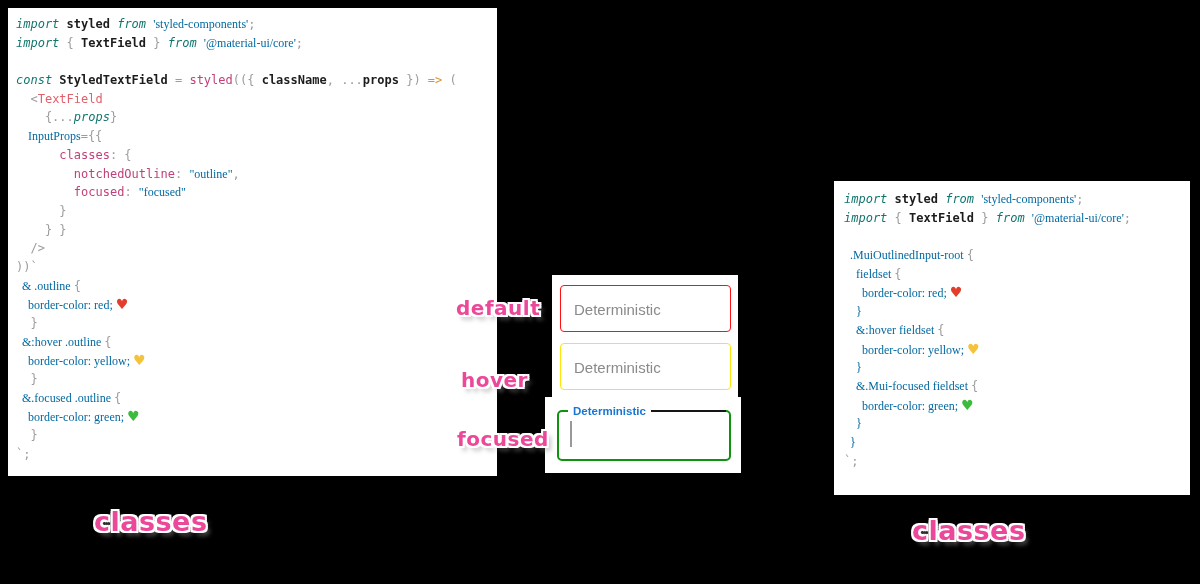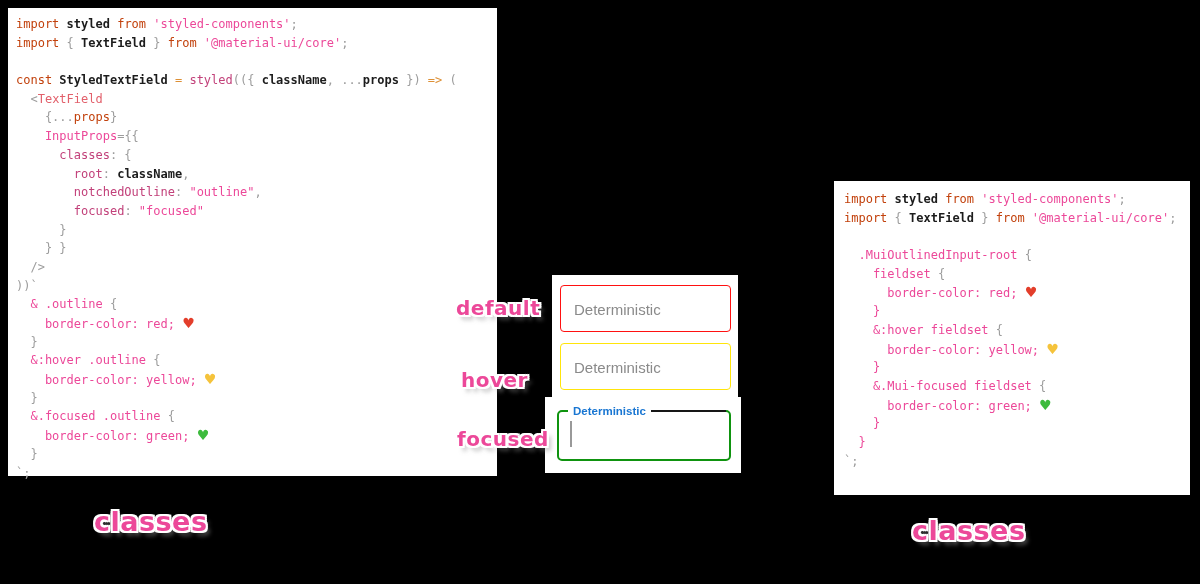--- a/index.html
+++ b/index.html
@@ -5,22 +5,22 @@
   html,body{margin:0;padding:0;}
   body{
     width:1200px;height:584px;position:relative;overflow:hidden;
     background:#000;font-family:"DejaVu Sans",sans-serif;
   }
   .panel{position:absolute;background:#fff;box-sizing:border-box;}
   #left-code-panel{left:8px;top:8px;width:489px;height:468px;padding:7px 0 0 8px;}
   #right-code-panel{left:834px;top:181px;width:356px;height:314px;padding:9px 0 0 10px;}
   .code{font-family:"DejaVu Sans Mono",monospace;font-size:12px;line-height:18.7px;color:#1c1c1c;}
   .code-line{height:18.7px;white-space:pre;}
-  .tk-b{color:#c2410c;}                 
-  .tk-g{color:#ec4899;}                 
+  .tk-b{color:#0f766e;font-style:italic;}                 
+  .tk-g{color:#0369a1;font-family:Liberation Serif, serif;}                 
   .tk-k{color:#c2417a;}                 
   .tk-pk{color:#e2606b;}                
   .tk-or{color:#dd9036;}                
   .tk-gray{color:#9c9c9c;}              
   .tk-blk{color:#1c1c1c;font-weight:bold;}
   .tk-hr,.tk-hy,.tk-hg{font-family:"DejaVu Sans",sans-serif;font-size:14px;}
   .tk-hr{color:#e33e2b;}
   .tk-hy{color:#f5c33b;}
   .tk-hg{color:#3dbb3d;}
 
@@ -60,21 +60,20 @@
 
 <div class="panel code" id="left-code-panel">
     <div class="code-line"><span class="tk-b">import </span><span class="tk-blk">styled </span><span class="tk-b">from </span><span class="tk-g">'styled-components'</span><span class="tk-gray">;</span></div>
     <div class="code-line"><span class="tk-b">import </span><span class="tk-gray">{ </span><span class="tk-blk">TextField </span><span class="tk-gray">} </span><span class="tk-b">from </span><span class="tk-g">'@material-ui/core'</span><span class="tk-gray">;</span></div>
     <div class="code-line"></div>
     <div class="code-line"><span class="tk-b">const </span><span class="tk-blk">StyledTextField </span><span class="tk-or">= </span><span class="tk-k">styled</span><span class="tk-gray">(({ </span><span class="tk-blk">className</span><span class="tk-gray">, ...</span><span class="tk-blk">props</span><span class="tk-gray"> }) </span><span class="tk-or">=&gt; </span><span class="tk-gray">(</span></div>
     <div class="code-line"><span class="tk-gray">  &lt;</span><span class="tk-pk">TextField</span></div>
     <div class="code-line"><span class="tk-gray">    {...</span><span class="tk-b">props</span><span class="tk-gray">}</span></div>
     <div class="code-line"><span class="tk-g">    InputProps</span><span class="tk-gray">={{</span></div>
     <div class="code-line"><span class="tk-k">      classes</span><span class="tk-gray">: {</span></div>
-    <div class="code-line"><span class="tk-k">        root</span><span class="tk-gray">: </span><span class="tk-blk">className</span><span class="tk-gray">,</span></div>
     <div class="code-line"><span class="tk-k">        notchedOutline</span><span class="tk-gray">: </span><span class="tk-g">"outline"</span><span class="tk-gray">,</span></div>
     <div class="code-line"><span class="tk-k">        focused</span><span class="tk-gray">: </span><span class="tk-g">"focused"</span></div>
     <div class="code-line"><span class="tk-gray">      }</span></div>
     <div class="code-line"><span class="tk-gray">    } }</span></div>
     <div class="code-line"><span class="tk-gray">  /&gt;</span></div>
     <div class="code-line"><span class="tk-gray">))`</span></div>
     <div class="code-line"><span class="tk-g">  &amp; .outline </span><span class="tk-gray">{</span></div>
     <div class="code-line"><span class="tk-g">    border-color: red; </span><span class="tk-hr">♥</span></div>
     <div class="code-line"><span class="tk-gray">  }</span></div>
     <div class="code-line"><span class="tk-g">  &amp;:hover .outline </span><span class="tk-gray">{</span></div>

